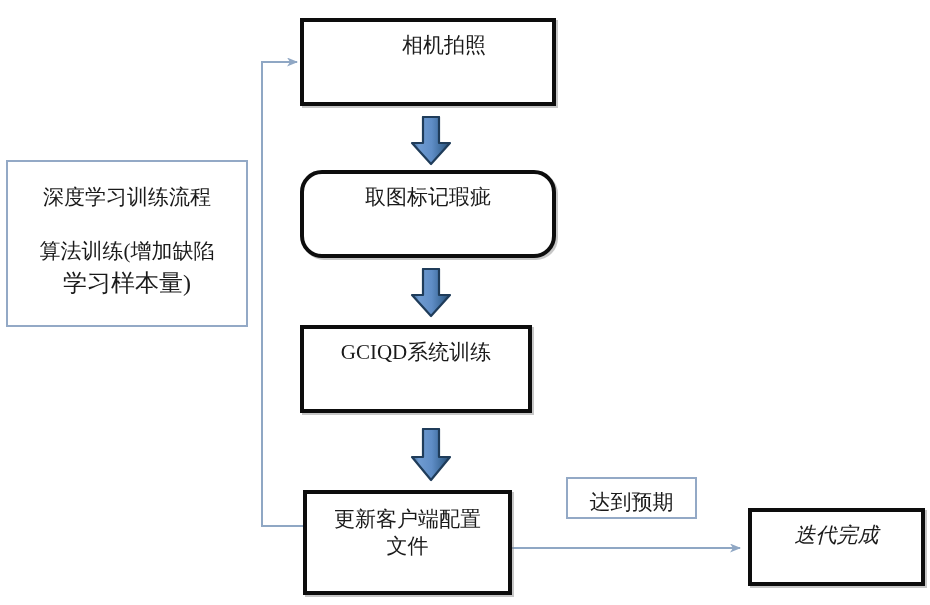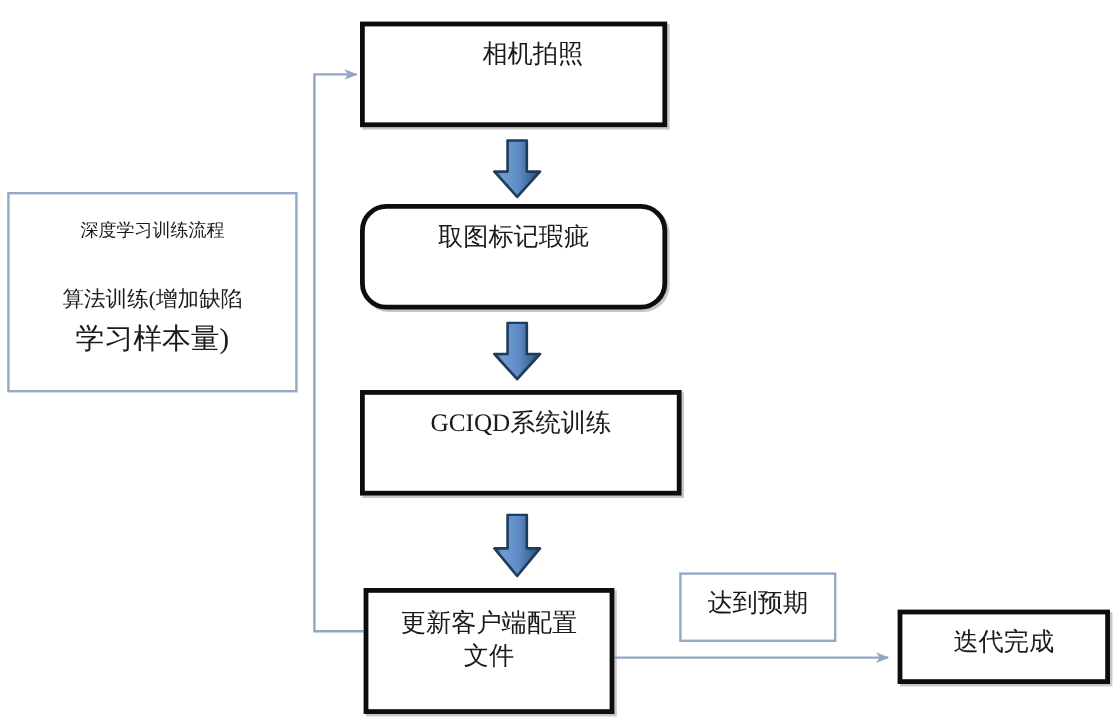--- a/index.html
+++ b/index.html
@@ -88,55 +88,55 @@
 
   <svg class="conn" style="left:250px; top:50px; width:70px; height:490px;">
     <path d="M 55,476 L 12,476 L 12,12 L 47,12" fill="none" stroke="#8fa7c4" stroke-width="2" marker-end="url(#arrowHead)"></path>
   </svg>
 
   <svg class="conn" style="left:508px; top:535px; width:250px; height:28px;">
     <path d="M 2,13 L 232,13" fill="none" stroke="#8fa7c4" stroke-width="2" marker-end="url(#arrowHead)"></path>
   </svg>
 
   <div class="box-thin" style="left:6px; top:160px; width:242px; height:167px;">
-    <div class="node-label" style="top:22px; font-size:15px;">深度学习训练流程</div>
-    <div class="node-label" style="top:76px; font-size:18px;">算法训练(增加缺陷</div>
+    <div class="node-label" style="top:22px; font-size:21px;">深度学习训练流程</div>
+    <div class="node-label" style="top:76px; font-size:21px;">算法训练(增加缺陷</div>
     <div class="node-label" style="top:106px; font-size:24px;">学习样本量)</div>
   </div>
 
   <div class="box-heavy" style="left:300px; top:18px; width:256px; height:88px;">
     <div class="node-label" style="top:10px;padding-left:32px;">相机拍照</div>
   </div>
 
   <svg class="down-arrow" style="left:410px; top:116px; width:42px; height:50px;" viewBox="0 0 42 50">
     <path d="M13,1 L29,1 L29,27 L40,27 L21,48 L2,27 L13,27 Z" fill="url(#arrowGrad)" stroke="#1f3c5a" stroke-width="2.2" stroke-linejoin="round"></path>
   </svg>
 
   <div class="box-heavy" style="left:300px; top:170px; width:256px; height:88px;border-radius:22px;">
     <div class="node-label" style="top:10px;">取图标记瑕疵</div>
   </div>
 
   <svg class="down-arrow" style="left:410px; top:268px; width:42px; height:50px;" viewBox="0 0 42 50">
     <path d="M13,1 L29,1 L29,27 L40,27 L21,48 L2,27 L13,27 Z" fill="url(#arrowGrad)" stroke="#1f3c5a" stroke-width="2.2" stroke-linejoin="round"></path>
   </svg>
 
-  <div class="box-heavy" style="left:300px; top:325px; width:268px; height:88px;">
+  <div class="box-heavy" style="left:300px; top:325px; width:232px; height:88px;">
     <div class="node-label" style="top:10px;">GCIQD系统训练</div>
   </div>
 
   <svg class="down-arrow" style="left:410px; top:428px; width:42px; height:54px;" viewBox="0 0 42 54">
     <path d="M13,1 L29,1 L29,29 L40,29 L21,52 L2,29 L13,29 Z" fill="url(#arrowGrad)" stroke="#1f3c5a" stroke-width="2.2" stroke-linejoin="round"></path>
   </svg>
 
   <div class="box-heavy" style="left:303px; top:490px; width:209px; height:105px;">
     <div class="node-label" style="top:12px;">更新客户端配置
 文件</div>
   </div>
 
-  <div class="box-thin" style="left:566px; top:477px; width:131px; height:58px;">
+  <div class="box-thin" style="left:566px; top:477px; width:131px; height:42px;">
     <div class="node-label" style="top:10px; font-size:21px;">达到预期</div>
   </div>
 
-  <div class="box-heavy" style="left:748px; top:508px; width:177px; height:62px;">
+  <div class="box-heavy" style="left:748px; top:508px; width:177px; height:78px;font-style:italic;">
     <div class="node-label" style="top:10px;">迭代完成</div>
   </div>
 
 </div>
 
 </body></html>

